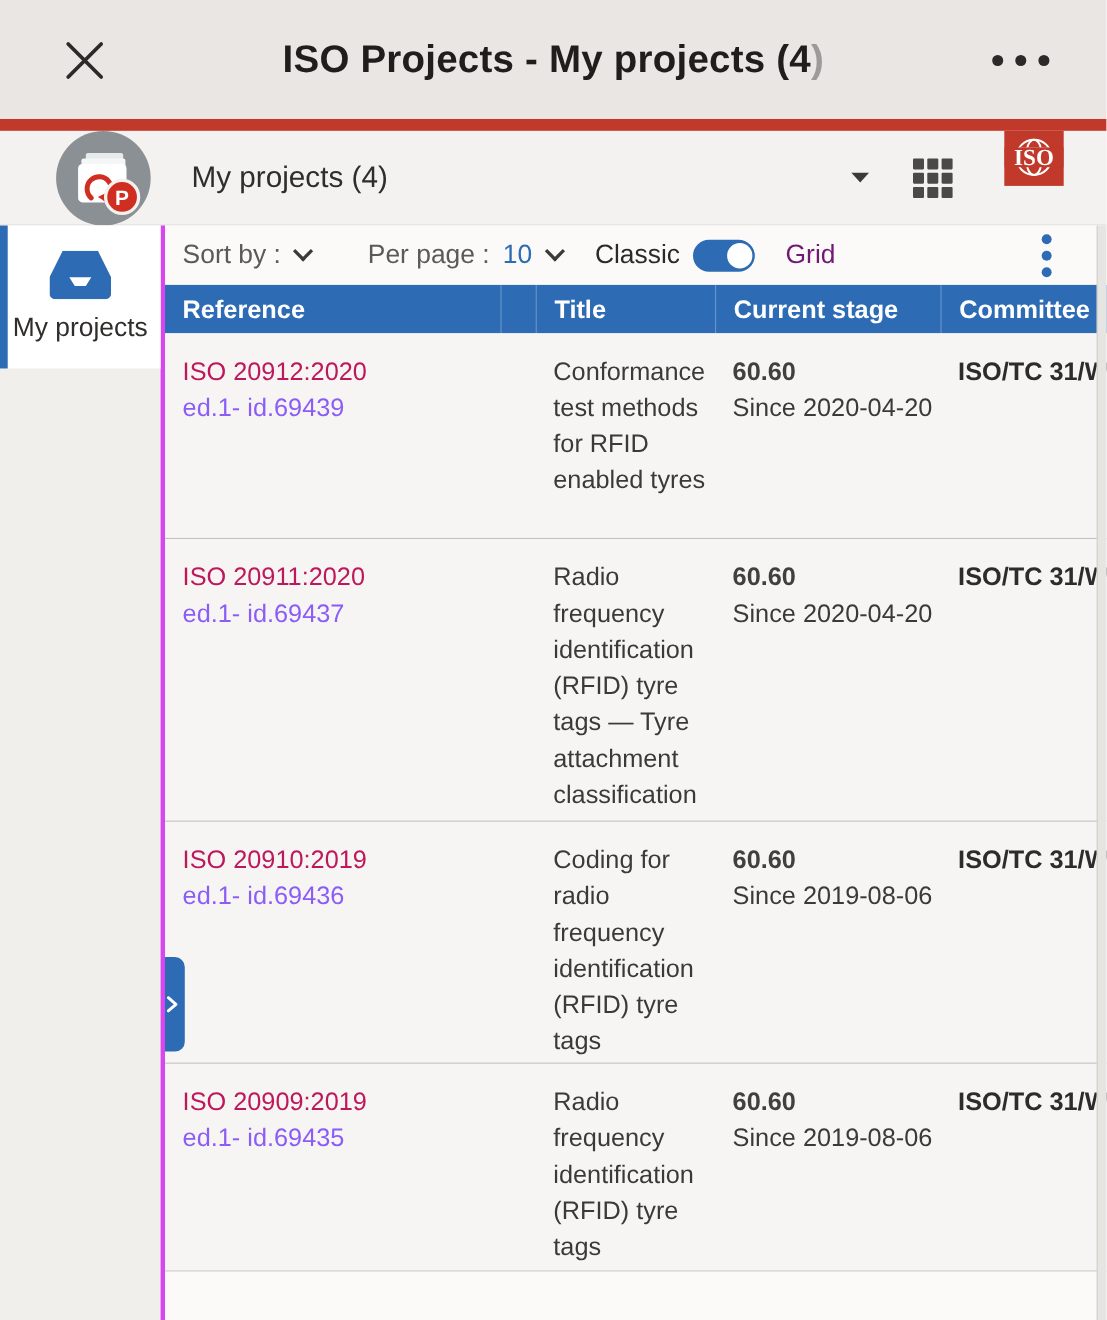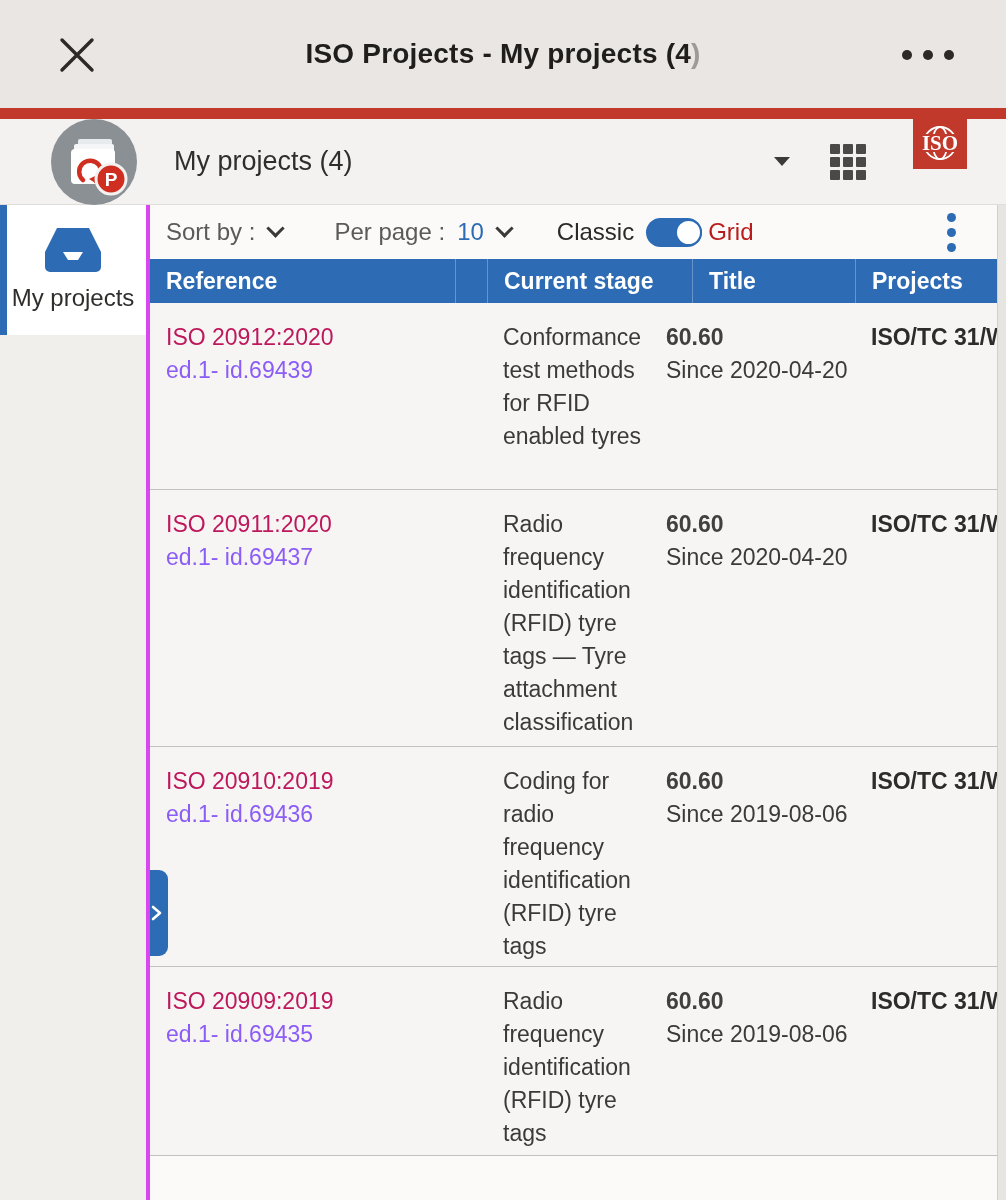--- a/index.html
+++ b/index.html
@@ -2,21 +2,21 @@
 <html><head>
 <meta charset="utf-8">
 <style>
   *{margin:0;padding:0;box-sizing:border-box}
   html,body{width:1006px;height:1200px;overflow:hidden;background:#fbfaf8;
     font-family:"Liberation Sans",sans-serif;-webkit-font-smoothing:antialiased}
 
   
   .titlebar{height:108px;background:#e9e6e3;position:relative;display:flex;align-items:center}
   .close-btn{position:absolute;left:56px;top:34px;width:42px;height:42px;cursor:pointer}
-  .tb-title{width:100%;text-align:center;font-size:28px;font-weight:600;color:#1f1e1c;letter-spacing:.2px}
+  .tb-title{width:100%;text-align:center;font-size:35px;font-weight:600;color:#1f1e1c;letter-spacing:.2px}
   .tb-title .tail{color:#9d9b99}
   .menu-h{position:absolute;right:52px;top:50px;display:flex;gap:11px;cursor:pointer}
   .menu-h i{width:10px;height:10px;border-radius:50%;background:#2b2a28}
 
   .redbar{height:11px;background:#c0392b}
 
   
   .app-header{height:86px;background:#f4f2f0;display:flex;align-items:center;position:relative;border-bottom:1px solid #dfddda}
   .app-icon{margin-left:50px;flex-shrink:0;width:88px;height:88px}
   .app-title{margin-left:36px;font-size:27px;color:#2f2e2c}
@@ -38,25 +38,25 @@
   .nav.search-item .lbl{color:#8c8a88}
 
   .content{flex:1;display:flex;flex-direction:column;min-width:0;position:relative}
 
   
   .toolbar{height:72px;background:#fbfaf8;display:flex;align-items:center;font-size:24px;padding-left:16px}
   .t-label{color:#5c5a58}
   .t-value{color:#2d6cb4;margin-left:12px;cursor:pointer}
   .chev{width:13px;height:13px;border-right:3px solid #3b3a38;border-bottom:3px solid #3b3a38;transform:rotate(45deg);margin-left:14px;margin-top:-8px;cursor:pointer}
   .sp1{margin-left:52px}
-  .sp2{margin-left:46px}
+  .sp2{margin-left:30px}
   .classic-lbl{color:#2b2a28}
   .toggle{position:relative;width:56px;height:29px;background:#2d6cb4;border-radius:15px;margin-left:12px;cursor:pointer;flex-shrink:0}
   .toggle .knob{position:absolute;right:0;top:1px;width:27px;height:27px;background:#fff;border:2px solid #2d6cb4;border-radius:50%}
-  .grid-lbl{color:#b91c1c;margin-left:6px}
+  .grid-lbl{color:#701a75;margin-left:28px}
   .kebab{display:flex;flex-direction:column;gap:6px;margin-left:auto;margin-right:50px;cursor:pointer}
   .kebab i{width:9px;height:9px;border-radius:50%;background:#2d6cb4}
 
   
   .thead{height:58px;background:#2d6cb4;display:flex;align-items:flex-end;color:#fff;font-weight:bold;font-size:23px}
   .th{padding-left:16px;height:100%;display:flex;align-items:center;border-left:1px solid rgba(255,255,255,.28)}
   .th:first-child{border-left:none}
   .w-ref{width:305px}.w-sp{width:32px;padding:0}.w-title{width:163px}.w-stage{width:205px}.w-comm{flex:1}
 
   
@@ -167,23 +167,23 @@
       <span class="kebab">
           <i></i>
           <i></i>
           <i></i>
         </span>
     </div>
 
     <div class="thead">
       <div class="th w-ref">Reference</div>
       <div class="th w-sp"></div>
+      <div class="th w-title">Title</div>
       <div class="th w-stage">Current stage</div>
-      <div class="th w-title">Title</div>
-      <div class="th w-comm">Projects</div>
+      <div class="th w-comm">Committee</div>
     </div>
 
     <div class="rows">
 
       <div class="trow r1">
         <div class="c-ref">
           <a class="ref-link">ISO 20912:2020</a>
           <div class="edition">ed.1- id.69439</div>
         </div>
         <div class="c-title">Conformance test methods for RFID enabled tyres</div>

